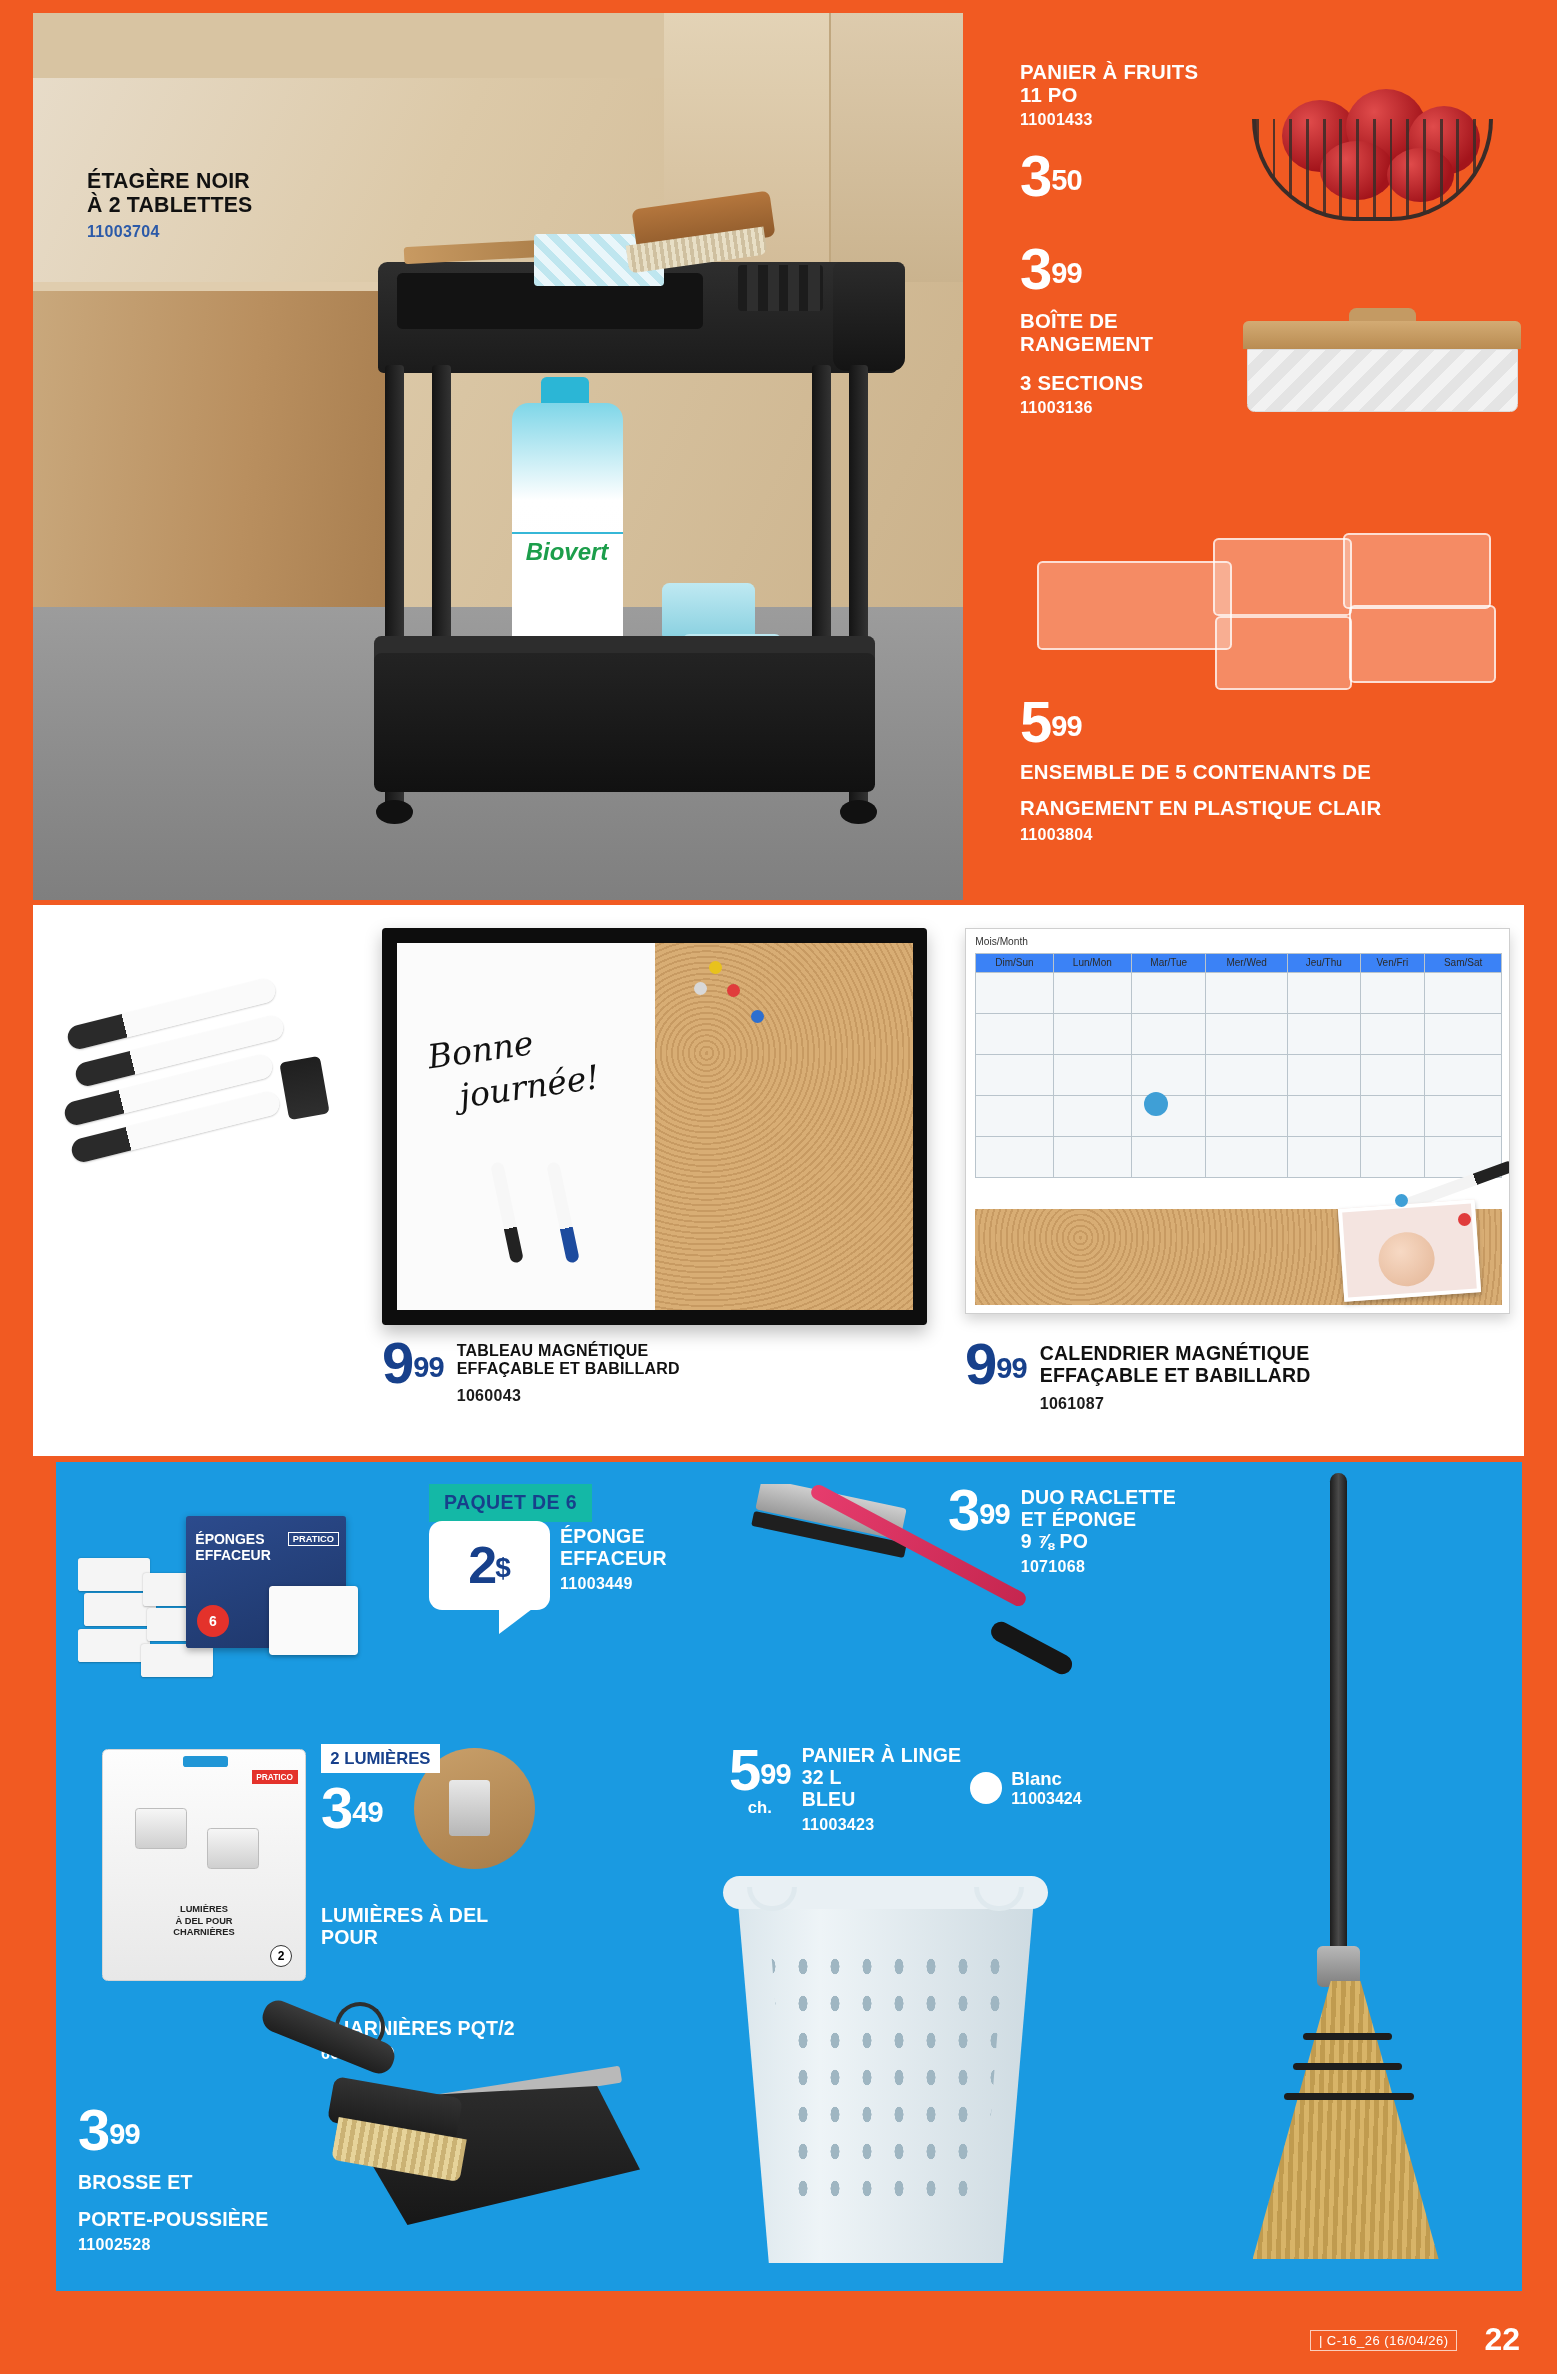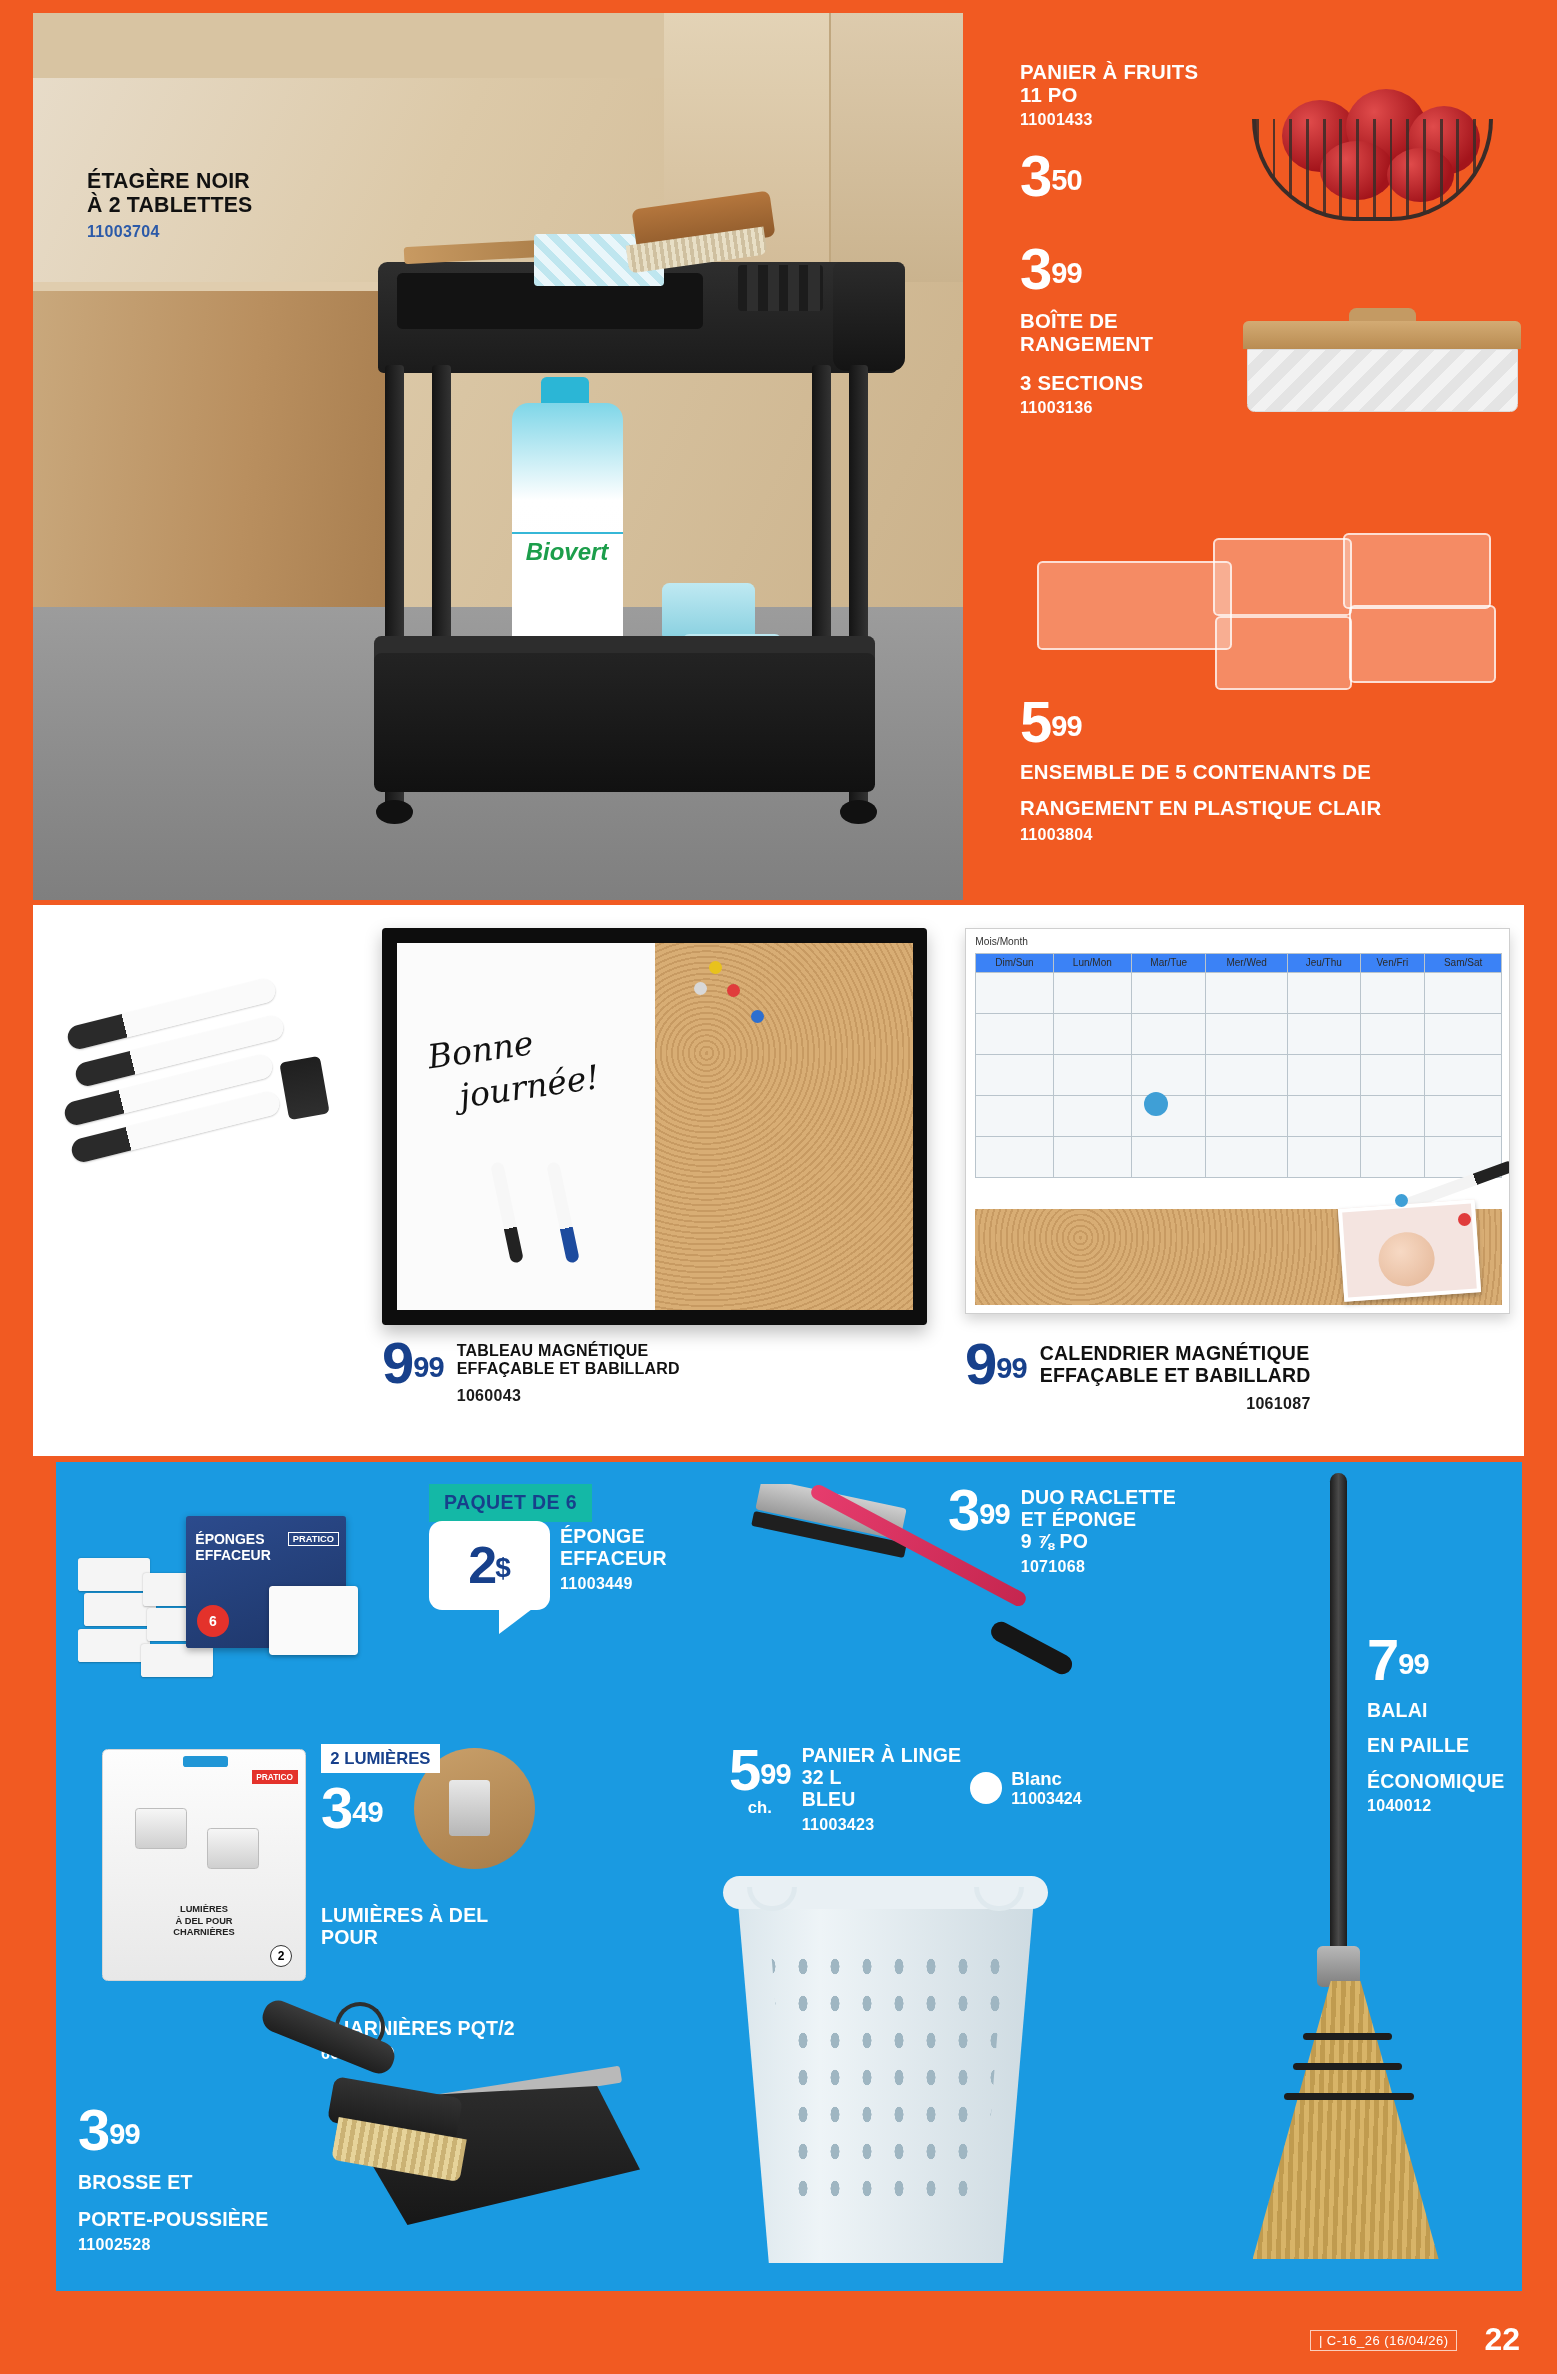--- a/index.html
+++ b/index.html
@@ -332,21 +332,21 @@
     position: absolute; left: 33px; top: 24px; width: 56px; height: 54px;
     border-radius: 50%; background: radial-gradient(circle at 40% 35%,#f7d9c4,#e3b595);
   }
   #calendar-photo .cal-pin { position: absolute; width: 13px; height: 13px; border-radius: 50%; }
   #calendar-photo .cp1 { left: 429px; top: 265px; background: #3f9fd6; }
   #calendar-photo .cp2 { left: 492px; top: 284px; background: #e03c3c; }
 
   #calendar-block { position: absolute; left: 965px; top: 1338px; width: 390px; display: flex; gap: 13px; }
   #calendar-block .txt { padding-top: 3.7px; }
   #calendar-block .name { font-size: 19.5px; }
-  #calendar-block .sku { margin-top: 9.3px; color: #1b1b1b; font-weight: 600; text-align: right; }
+  #calendar-block .sku { margin-top: 9.3px; color: #1b1b1b; font-weight: 600; }
 
   
   #blue-band { left: 56px; top: 1462px; width: 1466px; height: 829px; background: #1a9ae1; }
 
   
   #sponge-photo { left: 78px; top: 1497px; width: 306px; height: 204px; }
   #sponge-photo .pad {
     position: absolute; width: 72px; height: 33px; background: #f5f5f5; border-radius: 2.8px;
     box-shadow: 0 0.9px 1.9px rgba(0,0,0,.25);
   }
@@ -854,29 +854,20 @@
 
   <div class="panel" id="broom-photo">
     <div class="stick"></div>
     <div class="collar"></div>
     <div class="bristles"></div>
     <div class="band b1"></div>
     <div class="band b2"></div>
     <div class="band b3"></div>
   </div>
 
-  <div id="broom-block">
-    <div class="price on-blue">
-      <span class="int">7</span><span class="cents">99</span>
-    </div>
-    <div class="name on-orange">BALAI</div>
-    <div class="name on-orange">EN PAILLE</div>
-    <div class="name on-orange">ÉCONOMIQUE</div>
-    <div class="sku">1040012</div>
-  </div>
 
   <div class="panel" id="led-photo">
     <div class="hang"></div>
     <div class="badge-red">PRATICO</div>
     <div class="lamp l1"></div>
     <div class="lamp l2"></div>
     <div class="caption">
       <div>LUMIÈRES</div>
       <div>À DEL POUR</div>
       <div>CHARNIÈRES</div>

